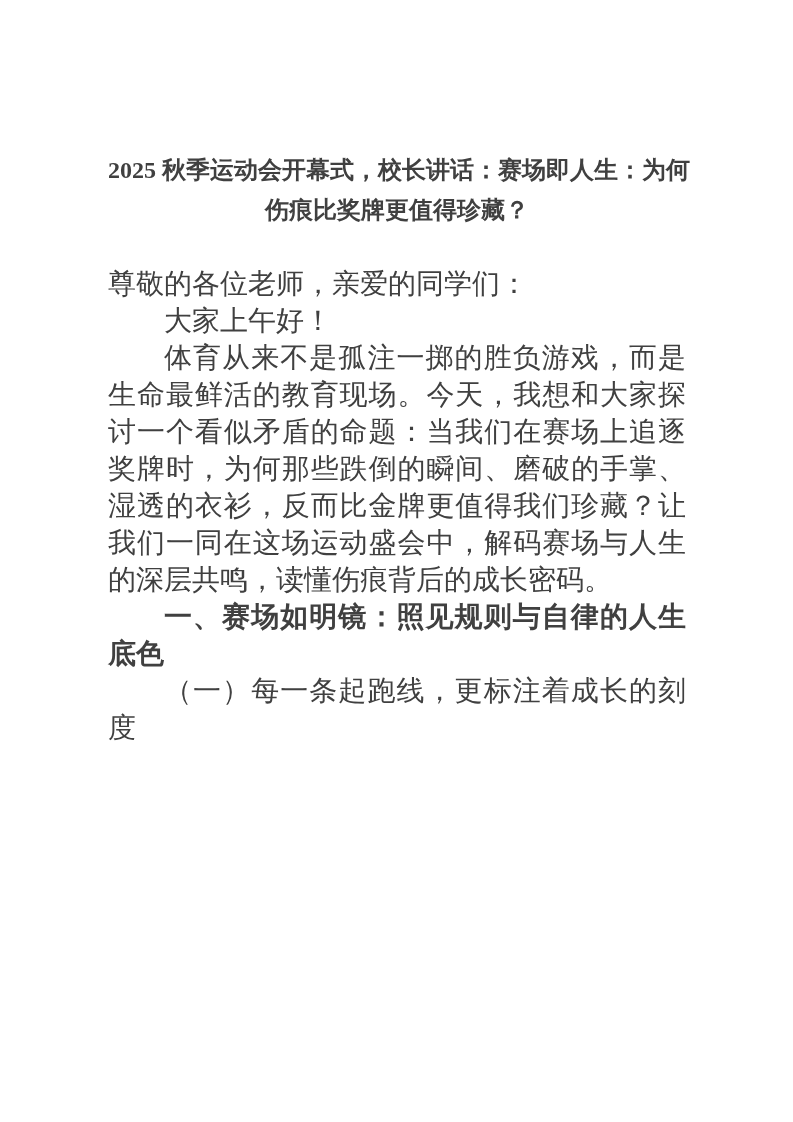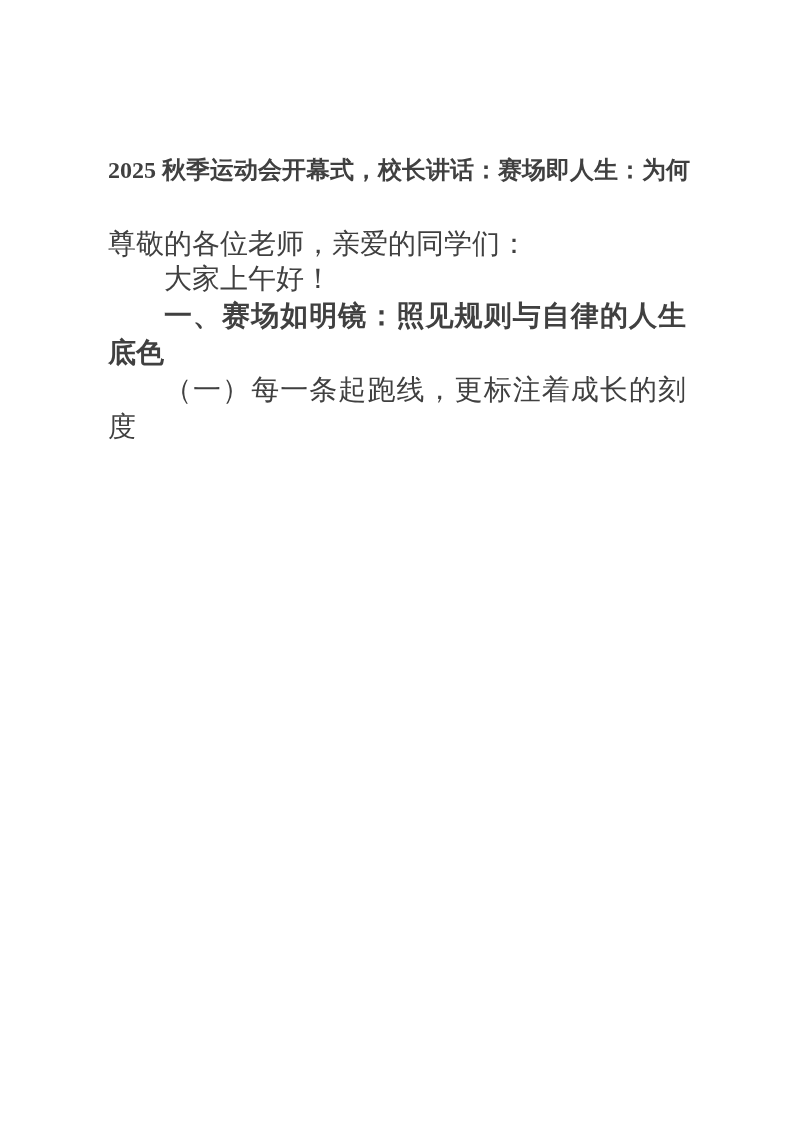--- a/index.html
+++ b/index.html
@@ -24,32 +24,34 @@
   }
   .doc-title .title-line { white-space: nowrap; }
   .body-text p {
     margin: 0;
     font-size: 28px;
     line-height: 37px;
     text-align: justify;
     text-justify: inter-ideograph;
     word-break: break-all;
   }
-  .body-text p.indent { text-indent: 2em; font-family: Liberation Mono, monospace; }
+  .body-text p.indent { text-indent: 2em; }
   .body-text p.bold { font-weight: bold; }
 </style>
 </head>
 <body>
 
 <div class="page">
 
   <h1 class="doc-title">
     <div class="title-line">2025 秋季运动会开幕式，校长讲话：赛场即人生：为何</div>
+    <div class="title-line">伤痕比奖牌更值得珍藏？</div>
   </h1>
 
   <div class="body-text">
     <p>尊敬的各位老师，亲爱的同学们：</p>
     <p class="indent">大家上午好！</p>
+    <p class="indent">体育从来不是孤注一掷的胜负游戏，而是生命最鲜活的教育现场。今天，我想和大家探讨一个看似矛盾的命题：当我们在赛场上追逐奖牌时，为何那些跌倒的瞬间、磨破的手掌、湿透的衣衫，反而比金牌更值得我们珍藏？让我们一同在这场运动盛会中，解码赛场与人生的深层共鸣，读懂伤痕背后的成长密码。</p>
     <p class="indent bold">一、赛场如明镜：照见规则与自律的人生底色</p>
     <p class="indent">（一）每一条起跑线，更标注着成长的刻度</p>
   </div>
 
 </div>
 
 </body></html>

